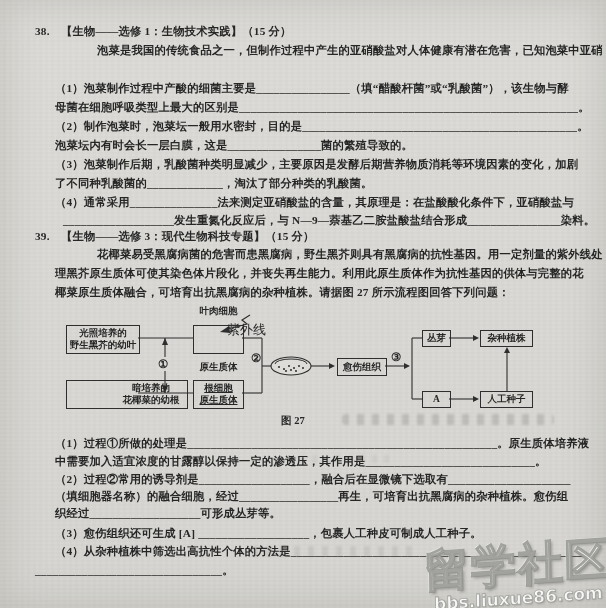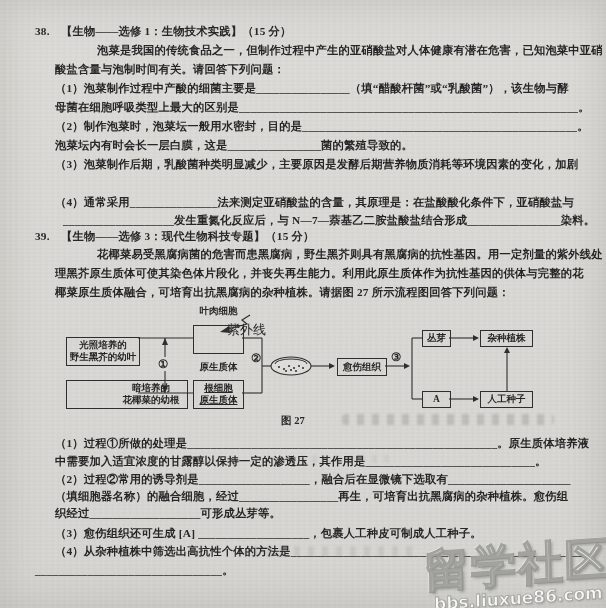--- a/index.html
+++ b/index.html
@@ -51,28 +51,28 @@
        background:repeating-linear-gradient(90deg,rgba(95,95,92,.15) 0 5px,transparent 5px 12px);}
 </style>
 </head>
 <body>
 
 <div class="sheet">
   <div class="noise"></div>
 
   <div class="line" style="top:23px"><span class="qno">38.</span><span>【生物——选修 1：生物技术实践】（15 分）</span></div>
   <div class="line pl62" style="top:42px">泡菜是我国的传统食品之一，但制作过程中产生的亚硝酸盐对人体健康有潜在危害，已知泡菜中亚硝</div>
-  <div class="line pl20" style="top:61px">酸盐含量与泡制时间有关。请回答下列问题：</div>
   <div class="line pl20" style="top:80px">（1）泡菜制作过程中产酸的细菌主要是________________（填“醋酸杆菌”或“乳酸菌”），该生物与酵</div>
   <div class="line pl20" style="top:99px">母菌在细胞呼吸类型上最大的区别是__________________________________________________________。</div>
   <div class="line pl20" style="top:118px">（2）制作泡菜时，泡菜坛一般用水密封，目的是_______________________________________________。</div>
   <div class="line pl20" style="top:137px">泡菜坛内有时会长一层白膜，这是________________菌的繁殖导致的。</div>
   <div class="line pl20" style="top:156px">（3）泡菜制作后期，乳酸菌种类明显减少，主要原因是发酵后期营养物质消耗等环境因素的变化，加剧</div>
+  <div class="line pl20" style="top:175px">了不同种乳酸菌的_____________，淘汰了部分种类的乳酸菌。</div>
   <div class="line pl20" style="top:194px">（4）通常采用_______________法来测定亚硝酸盐的含量，其原理是：在盐酸酸化条件下，亚硝酸盐与</div>
-  <div class="line pl28" style="top:212px">___________________发生重氮化反应后，与 N—7—萘基乙二胺盐酸盐结合形成________________染料。</div>
+  <div class="line pl28" style="top:212px">___________________发生重氮化反应后，与 N—9—萘基乙二胺盐酸盐结合形成________________染料。</div>
 
   <div class="line" style="top:228px"><span class="qno">39.</span><span>【生物——选修 3：现代生物科技专题】（15 分）</span></div>
   <div class="line pl62" style="top:246px">花椰菜易受黑腐病菌的危害而患黑腐病，野生黑芥则具有黑腐病的抗性基因。用一定剂量的紫外线处</div>
   <div class="line pl20" style="top:265px">理黑芥原生质体可使其染色体片段化，并丧失再生能力。利用此原生质体作为抗性基因的供体与完整的花</div>
   <div class="line pl20" style="top:284px">椰菜原生质体融合，可培育出抗黑腐病的杂种植株。请据图 27 所示流程图回答下列问题：</div>
 
   <div class="diagram">
     <svg width="606" height="132" viewBox="0 0 606 132">
       <g stroke="#2e2e2e" stroke-width="1.1" fill="none">
         <path d="M138 35 H193"></path>
@@ -115,21 +115,21 @@
             <circle cx="303" cy="65" r="1"></circle>
           <circle cx="286" cy="68" r="1"></circle>
             <circle cx="296" cy="68" r="1"></circle>
             <circle cx="291" cy="67" r="1"></circle>
         </g>
       </g>
     </svg>
 
     <span class="uv">紫外线</span>
 
-    <div class="dbox" style="left:66px;top:22px;width:72px;height:27px;margin-top:12px;">
+    <div class="dbox" style="left:66px;top:22px;width:72px;height:27px;">
       <span>光照培养的</span>
       <span>野生黑芥的幼叶</span>
     </div>
     <div class="dbox" style="left:66px;top:77px;width:72px;height:27px;padding-left:48px;">
       <span>暗培养的</span>
       <span>花椰菜的幼根</span>
     </div>
     <div class="dbox" style="left:193px;top:22px;width:49px;height:27px;gap:44px;">
       <span>叶肉细胞</span>
       <span>原生质体</span>

